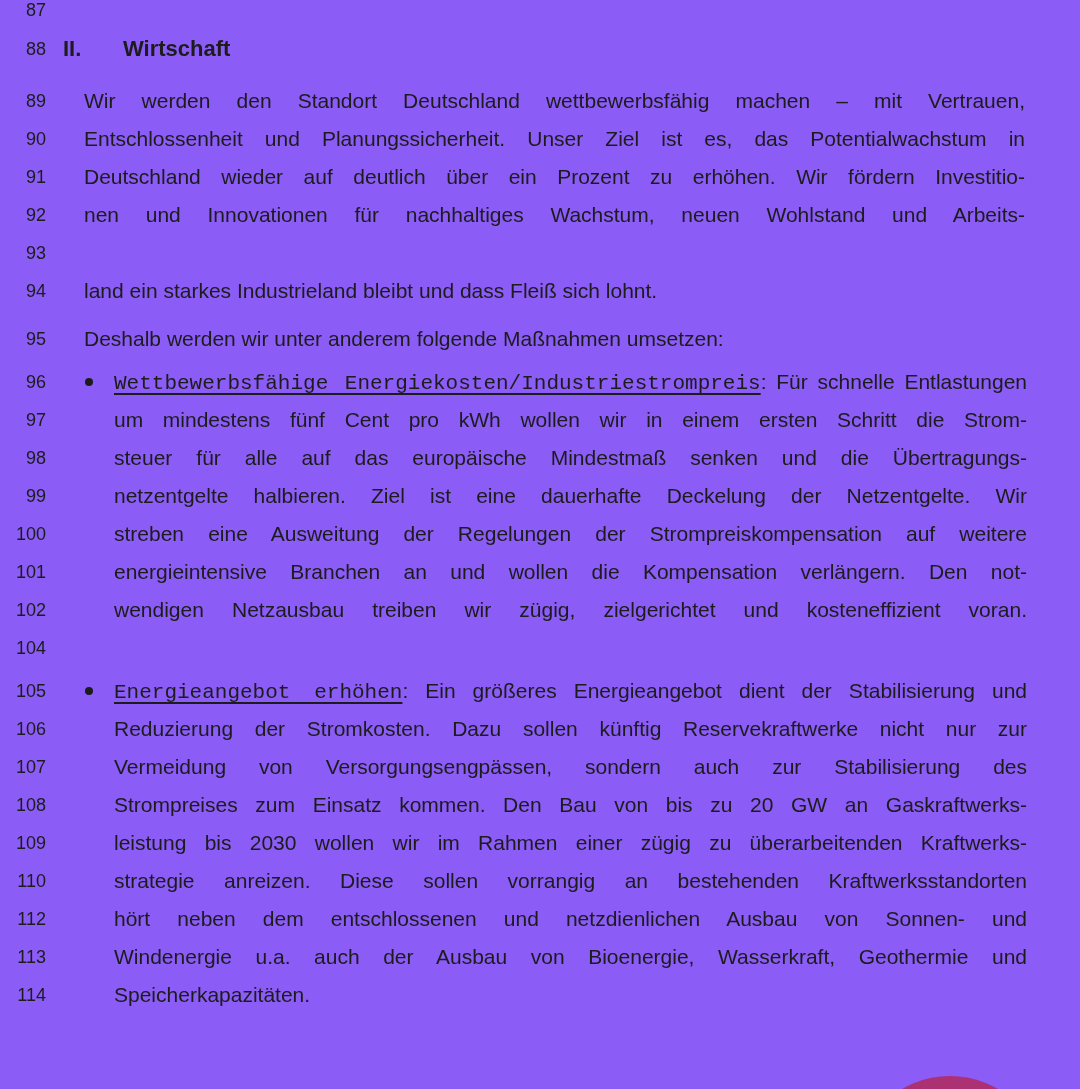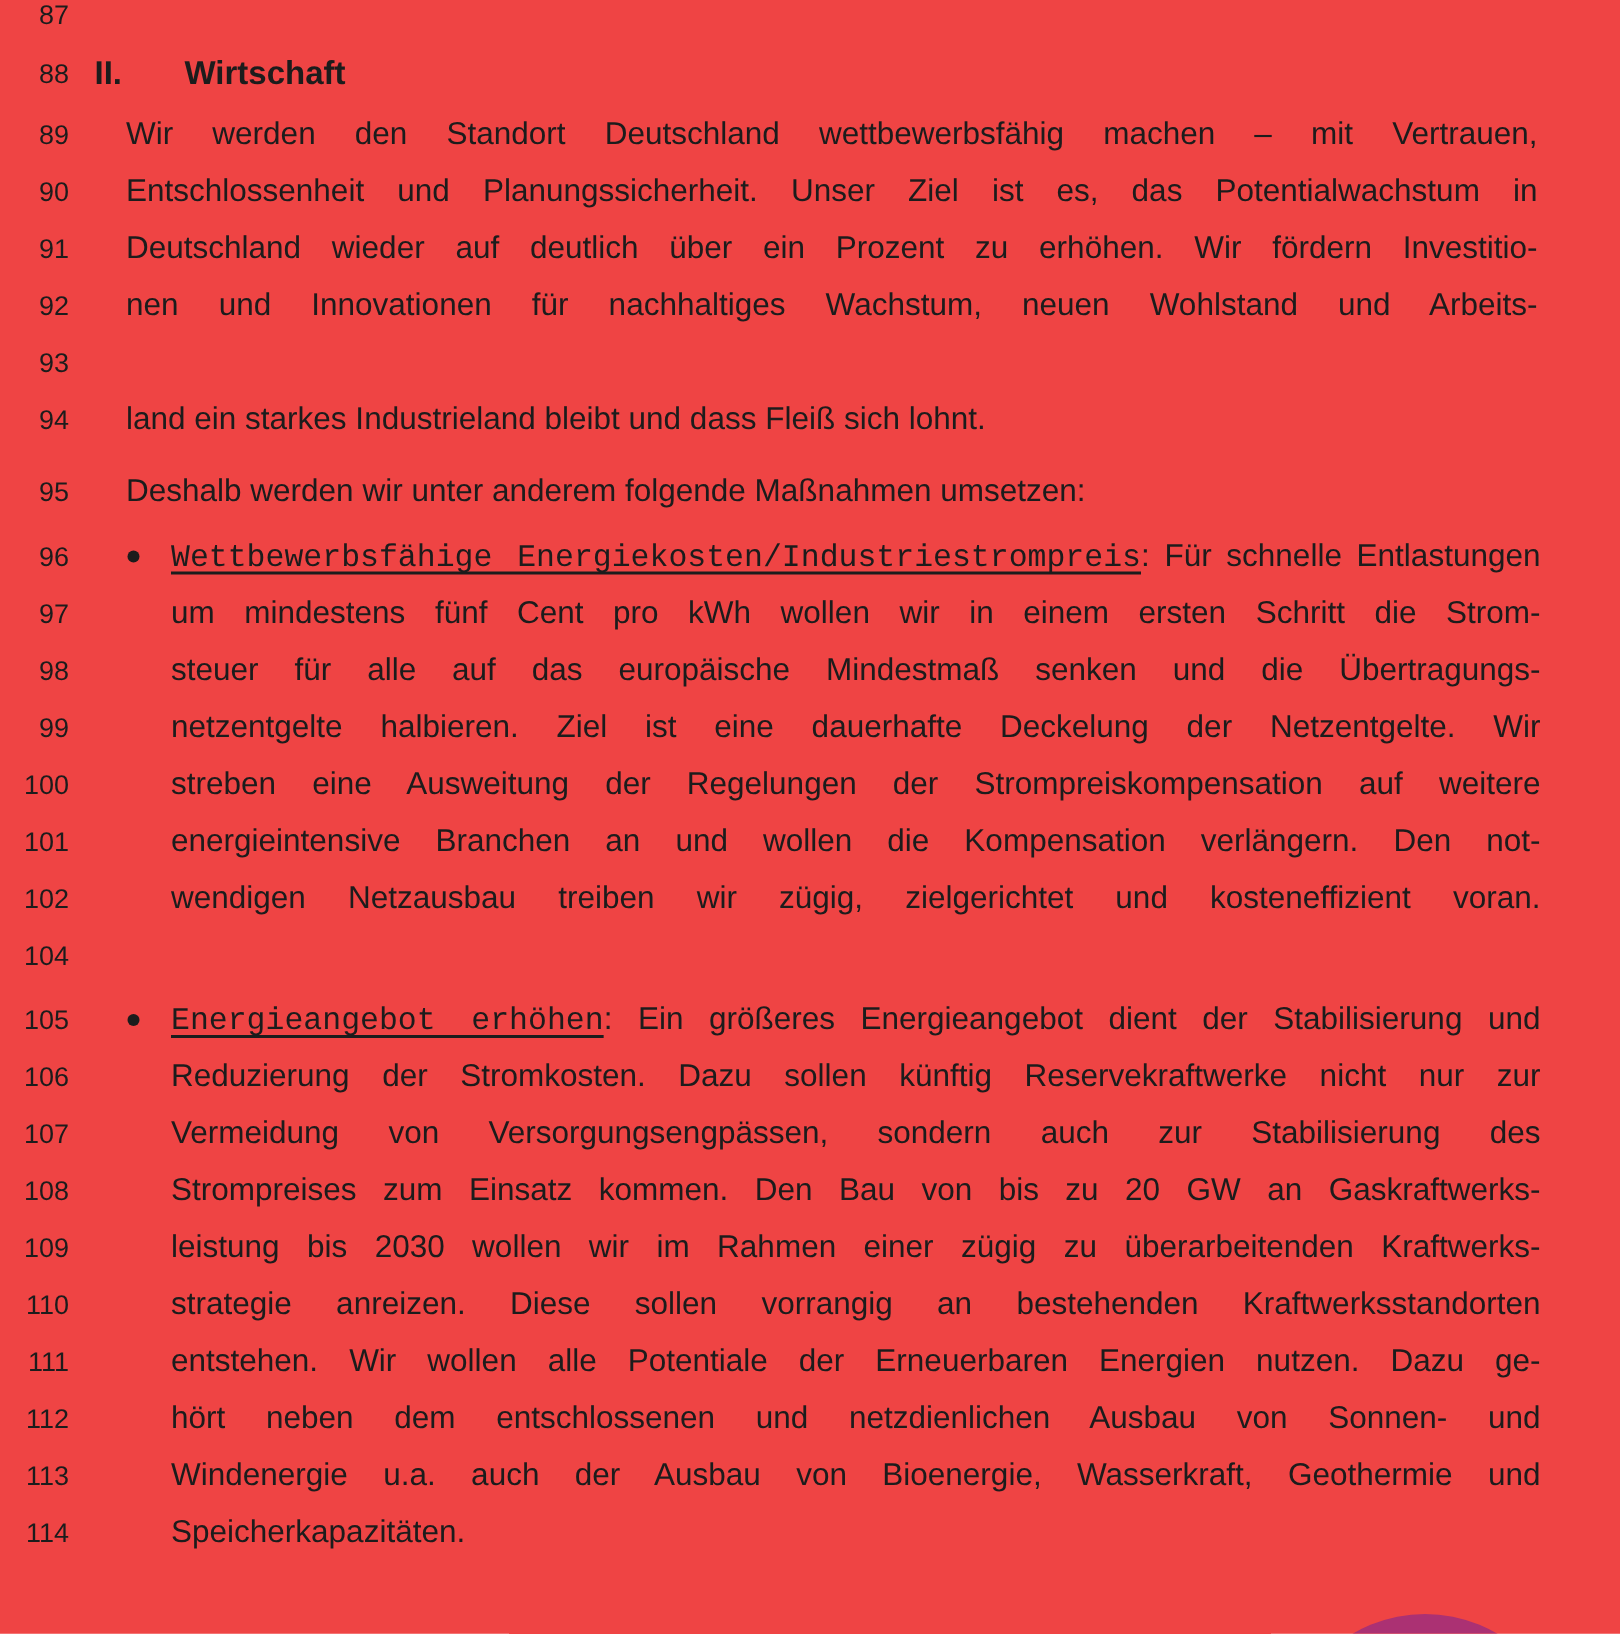--- a/index.html
+++ b/index.html
@@ -7,21 +7,21 @@
   .page{
     position:relative;
     width:1080px;height:1089px;
     background:#ffffff;
     overflow:hidden;
     color:#1c1c1c;
   }
   .lines{position:absolute;left:0;top:0;width:1080px;}
   .row{position:relative;height:38px;line-height:38px;font-size:21px;white-space:nowrap;}
   .row.blank{height:20px;line-height:20px;}
-  .row.heading{margin-top:10px;margin-bottom:3px;}
+  .row.heading{margin-top:10px;margin-bottom:14px;}
   .row.para{margin-top:10px;}
   .row.bullet-first{margin-top:5px;}
   .num{
     position:absolute;left:0;top:0;width:46px;
     text-align:right;font-size:18px;line-height:inherit;
     color:#1c1c1c;
   }
   .row.blank .num{line-height:20px;}
   .content{display:block;}
   .heading .content{margin-left:63px;font-weight:bold;font-size:22px;}
@@ -39,21 +39,21 @@
   .decor-circle{
     position:absolute;
     left:855px;top:1076px;
     width:190px;height:190px;
     border-radius:50%;
   }
 </style>
 </head>
 <body>
 
-<div class="page" style="background: #ef4444; color: rgb(28, 28, 28);">
+<div class="page" style="background: #8b5cf6; color: rgb(28, 28, 28);">
   <div class="lines">
       <div class="row blank">
         <span class="num">87</span>
       </div>
       <div class="row heading">
         <span class="num">88</span>
         <div class="content left"><span class="hlabel">II.</span><span>Wirtschaft</span></div>
       </div>
       <div class="row body">
         <span class="num">89</span>
@@ -133,24 +133,20 @@
       </div>
       <div class="row bullet">
         <span class="num">109</span>
         <div class="content just"><span>leistung bis 2030 wollen wir im Rahmen einer zügig zu überarbeitenden Kraftwerks-</span></div>
       </div>
       <div class="row bullet">
         <span class="num">110</span>
         <div class="content just"><span>strategie anreizen. Diese sollen vorrangig an bestehenden Kraftwerksstandorten</span></div>
       </div>
       <div class="row bullet">
-        <span class="num">111</span>
-        <div class="content just"><span>entstehen. Wir wollen alle Potentiale der Erneuerbaren Energien nutzen. Dazu ge-</span></div>
-      </div>
-      <div class="row bullet">
         <span class="num">112</span>
         <div class="content just"><span>hört neben dem entschlossenen und netzdienlichen Ausbau von Sonnen- und</span></div>
       </div>
       <div class="row bullet">
         <span class="num">113</span>
         <div class="content just"><span>Windenergie u.a. auch der Ausbau von Bioenergie, Wasserkraft, Geothermie und</span></div>
       </div>
       <div class="row bullet">
         <span class="num">114</span>
         <div class="content left"><span>Speicherkapazitäten.</span></div>

